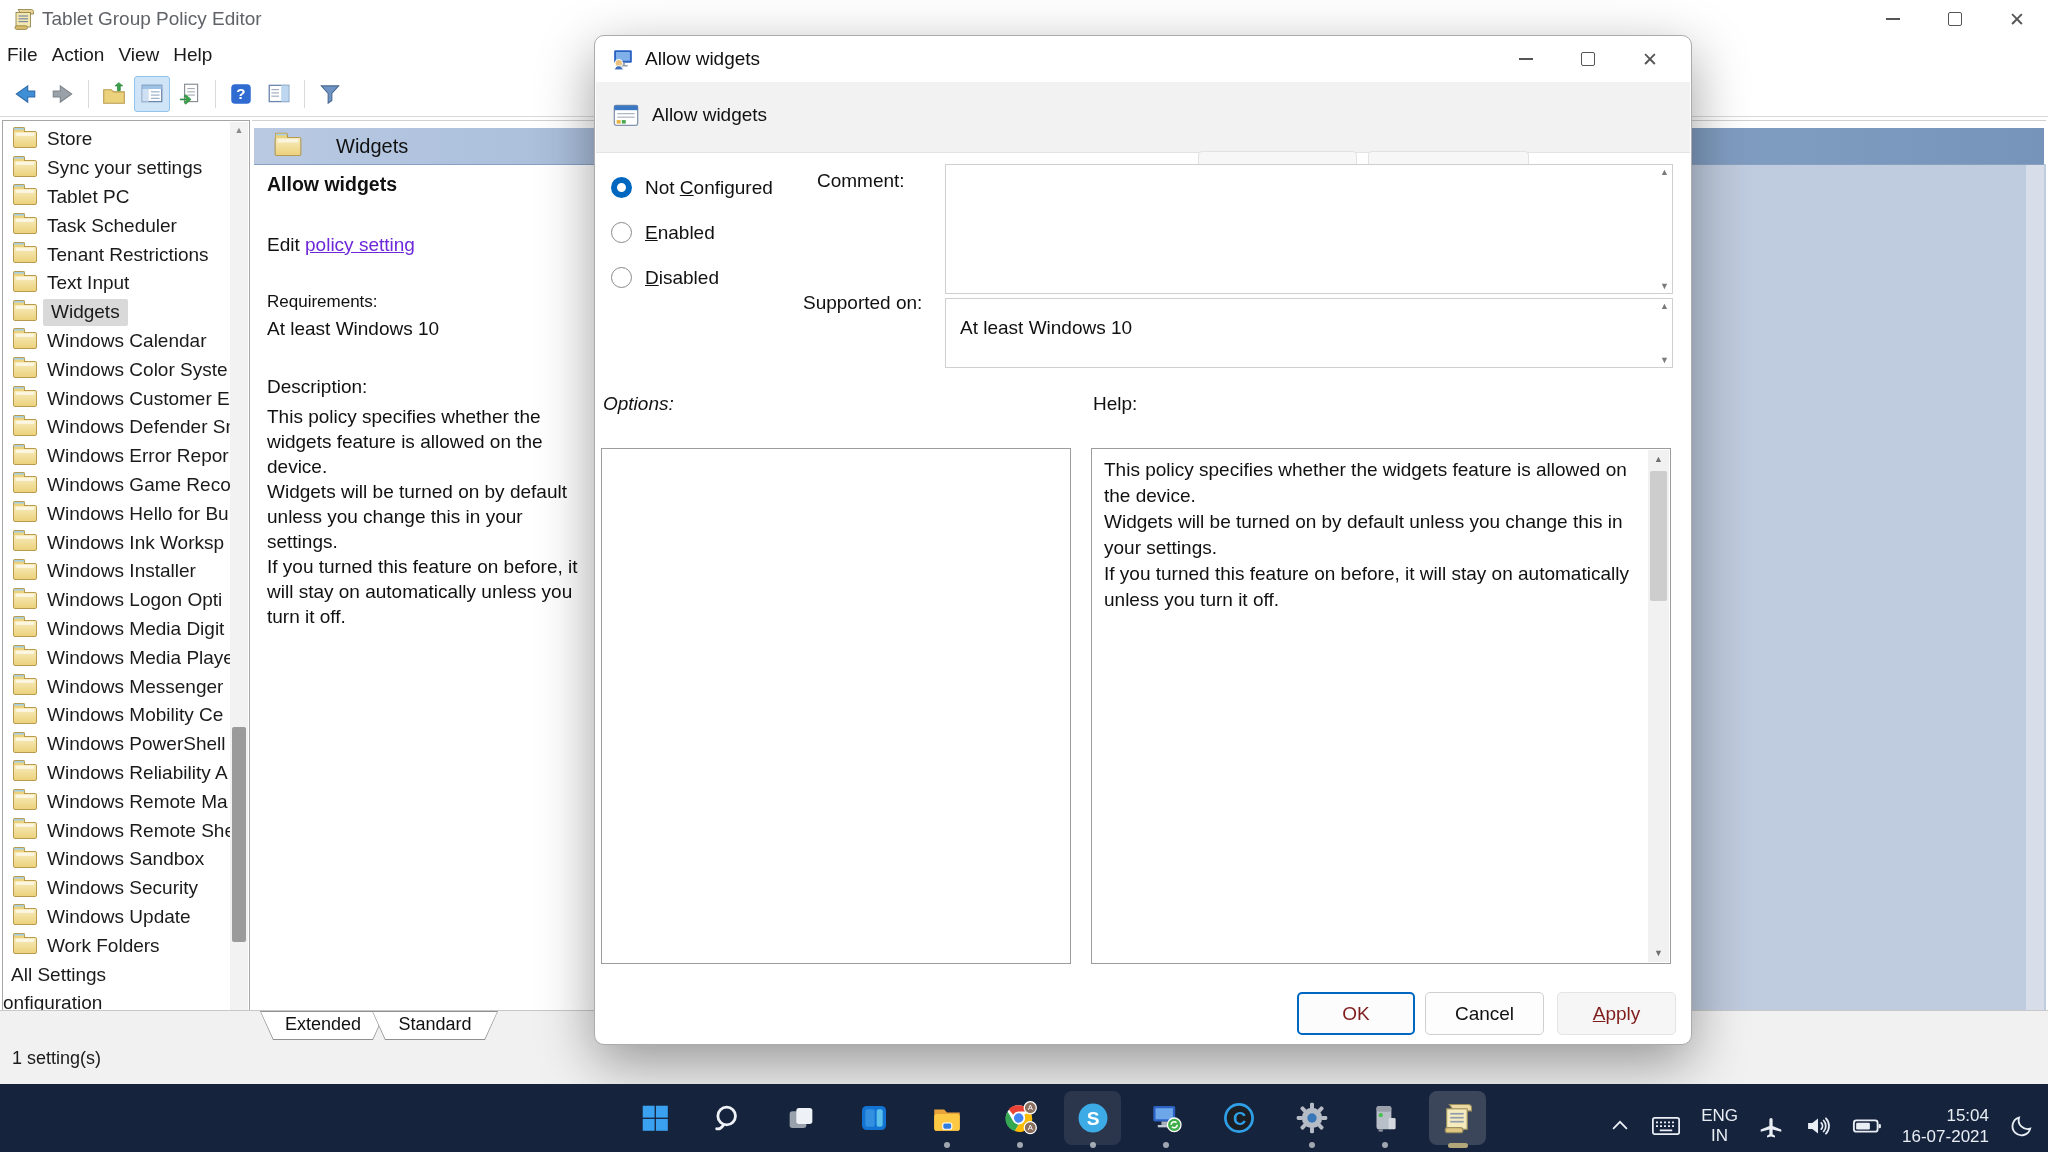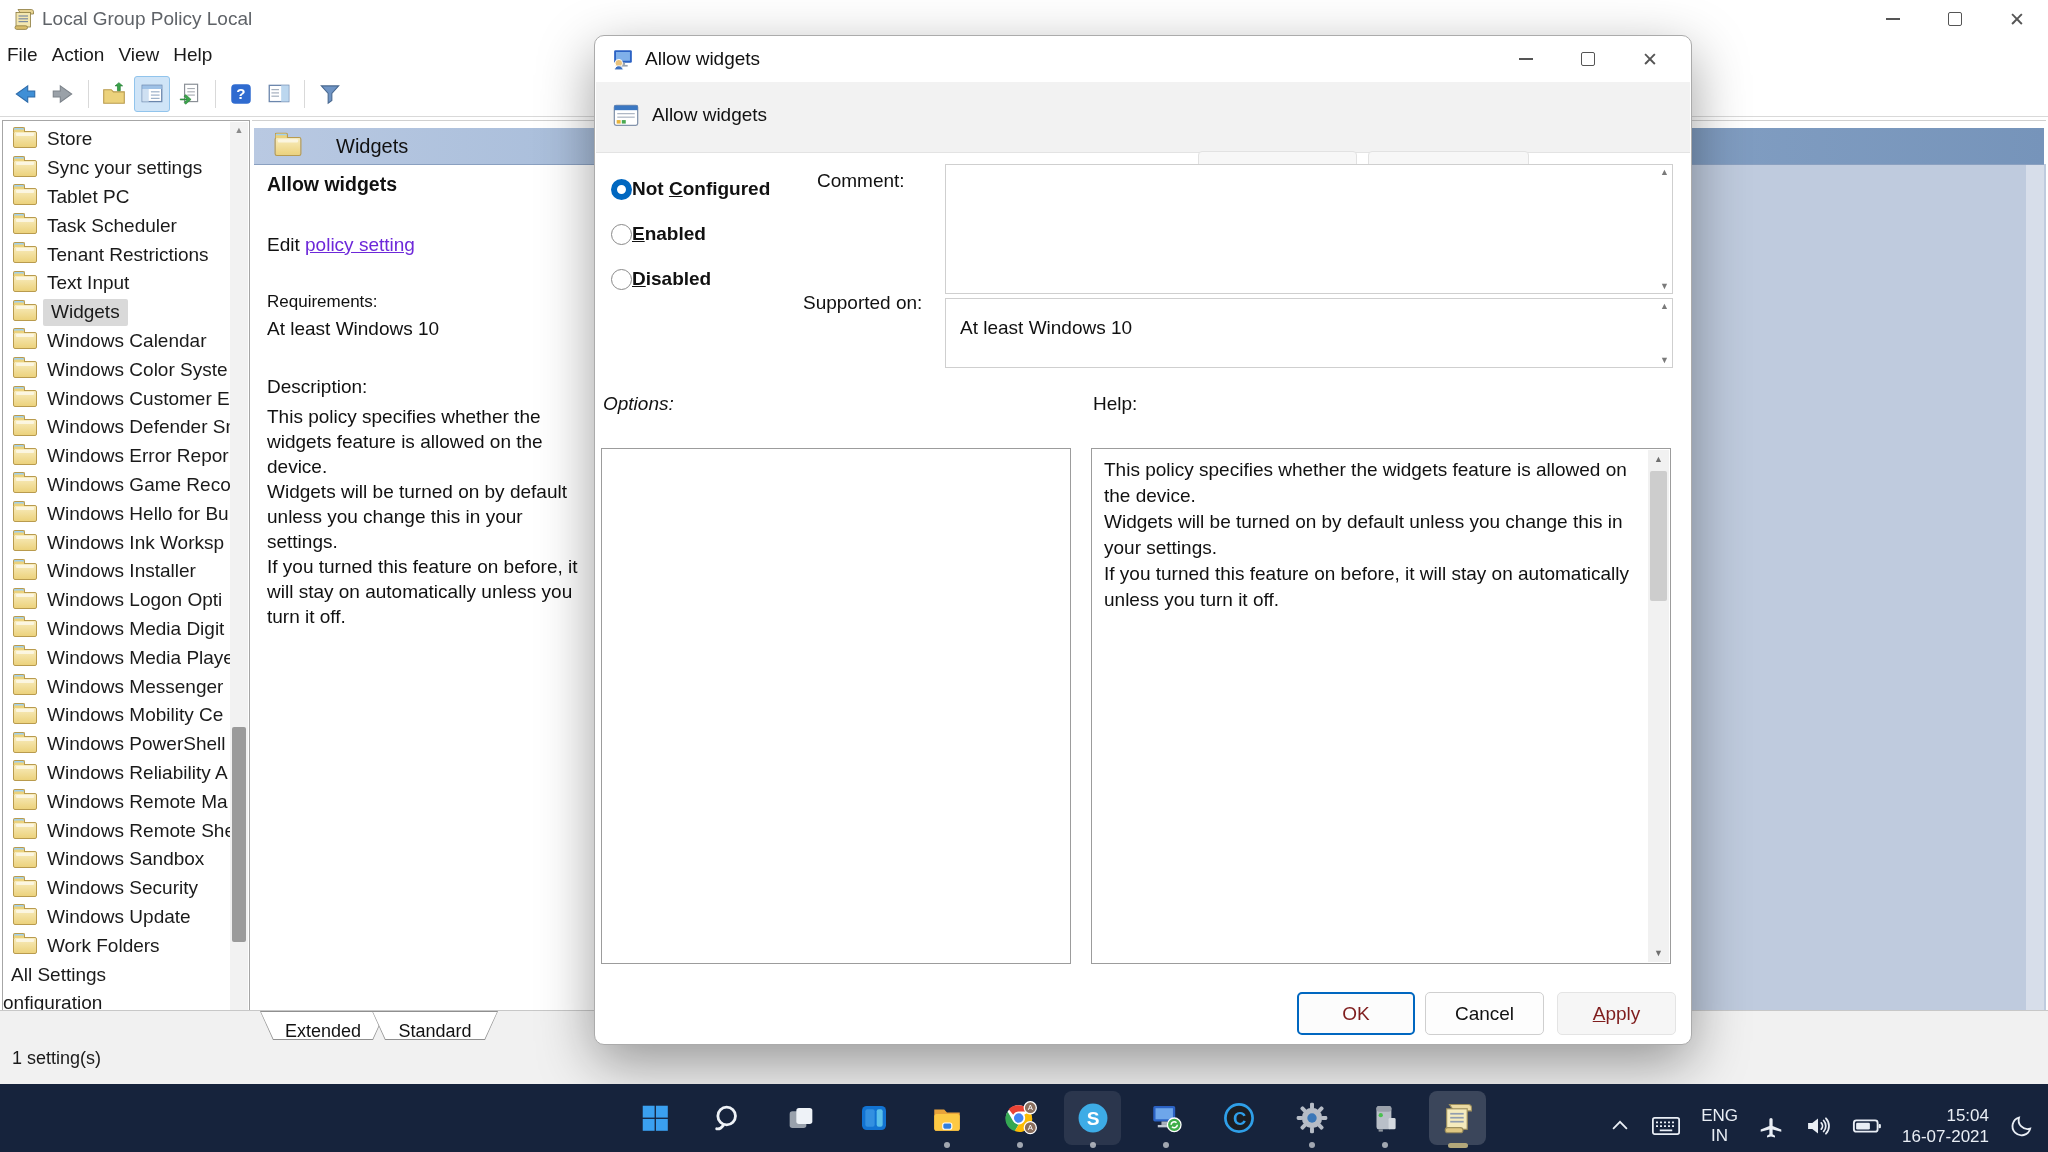--- a/index.html
+++ b/index.html
@@ -46,32 +46,32 @@
   .pp-edit{margin-top:38px;font-size:19px;color:#111;}
   .pp-edit a{color:#6d28d9;text-decoration:underline;}
   .pp-req-label{margin-top:36px;font-size:17px;color:#111;}
   .pp-req-val{margin-top:6px;font-size:19px;color:#111;}
   .pp-desc-label{margin-top:36px;font-size:19px;color:#111;}
   .pp-desc{margin-top:6px;font-size:19px;color:#111;line-height:25px;white-space:pre-line;}
   
   .bottom-strip{position:absolute;left:0;top:1010px;width:2048px;height:74px;background:#f1f1f1;border-top:1px solid #c8c8c8;}
   .tab{position:absolute;top:1011px;height:29px;}
   .tab .edge{position:absolute;inset:0;background:#8f8f8f;clip-path:polygon(0 0,100% 0,calc(100% - 13px) 100%,13px 100%);}
-  .tab .face{position:absolute;inset:1px;background:#fff;clip-path:polygon(0 0,100% 0,calc(100% - 12.4px) 100%,12.4px 100%);display:flex;align-items:flex-start;justify-content:center;font-size:18px;color:#111;padding-top:9px;box-sizing:border-box;}
+  .tab .face{position:absolute;inset:1px;background:#fff;clip-path:polygon(0 0,100% 0,calc(100% - 12.4px) 100%,12.4px 100%);display:flex;align-items:flex-start;justify-content:center;font-size:18px;color:#111;padding-top:2px;box-sizing:border-box;}
   .statusbar-text{position:absolute;left:12px;top:1048px;font-size:18px;color:#1a1a1a;}
   
   .dialog{position:absolute;left:594px;top:35px;width:1098px;height:1010px;background:#fff;border:1px solid #ababab;border-radius:10px;box-shadow:0 18px 55px rgba(0,0,0,.38);box-sizing:border-box;}
   .dlg-titlebar{position:absolute;left:0;top:0;width:100%;height:46px;}
   .dlg-title{position:absolute;left:50px;top:12px;font-size:19px;color:#111;}
   .dlg-controls{position:absolute;right:10px;top:0;height:46px;display:flex;}
   .dlg-controls .wc-btn{height:46px;}
   .dlg-header{position:absolute;left:1px;top:46px;width:calc(100% - 2px);height:70px;background:#f2f2f2;border-bottom:1px solid #e3e3e3;}
   .dlg-header .hd-title{position:absolute;left:56px;top:22px;font-size:19px;color:#111;}
   .setting-btn{position:absolute;top:69px;height:40px;background:#f7f7f7;border:1px solid #e2e2e2;border-radius:4px;color:#9b9b9b;font-size:19px;display:flex;align-items:center;justify-content:center;box-sizing:border-box;}
-  .radio-row{position:absolute;left:16px;display:flex;align-items:center;height:24px;font-weight:bold;}
+  .radio-row{position:absolute;left:16px;display:flex;align-items:flex-start;gap:13px;height:24px;}
   .radio{width:21px;height:21px;border-radius:50%;border:1.5px solid #8a8a8a;background:#fff;box-sizing:border-box;}
   .radio.sel{border:6px solid #0067c0;}
   .radio-label{font-size:19px;color:#111;}
   .fld-label{position:absolute;font-size:19px;color:#111;}
   .txt-box{position:absolute;background:#fff;border:1px solid #cfcfcf;box-sizing:border-box;}
   .txt-box .up{position:absolute;top:2px;right:3px;font-size:9px;color:#7a7a7a;}
   .txt-box .dn{position:absolute;bottom:2px;right:3px;font-size:9px;color:#7a7a7a;}
   .sup-val{position:absolute;left:14px;top:18px;font-size:19px;color:#111;}
   .pane-box{position:absolute;background:#fff;border:1px solid #9c9c9c;box-sizing:border-box;}
   .help-text{position:absolute;left:12px;top:8px;right:34px;font-size:19px;color:#111;line-height:26px;white-space:pre-line;}
@@ -109,21 +109,21 @@
           <path d="M6 2.5h13.2c1.4 0 2.3 1 2.3 2.2V7H9z" fill="#e7d392" stroke="#8b7a3e" stroke-width=".8"></path>
           <rect x="4" y="5.5" width="14.5" height="14.5" fill="#f3e7b1" stroke="#8b7a3e" stroke-width=".8"></rect>
           <g stroke="#7c8ba0" stroke-width="1.2">
             <line x1="6.5" y1="9" x2="16" y2="9"></line>
             <line x1="6.5" y1="11.8" x2="16" y2="11.8"></line>
             <line x1="6.5" y1="14.6" x2="16" y2="14.6"></line>
           </g>
           <rect x="3" y="18.8" width="12.5" height="3.6" rx="1.8" fill="#d9bd6a" stroke="#8b7a3e" stroke-width=".8"></rect>
         </svg>
     </div>
-    <span class="title">Local Group Policy Local</span>
+    <span class="title">Tablet Group Policy Editor</span>
     <div class="win-controls" style="right:0;">
       <div class="wc-btn">
           <span class="bar-min"></span>
         </div>
       <div class="wc-btn">
           <span class="box-max"></span>
         </div>
       <div class="wc-btn">
           <span class="x-close">✕</span>
         </div>

